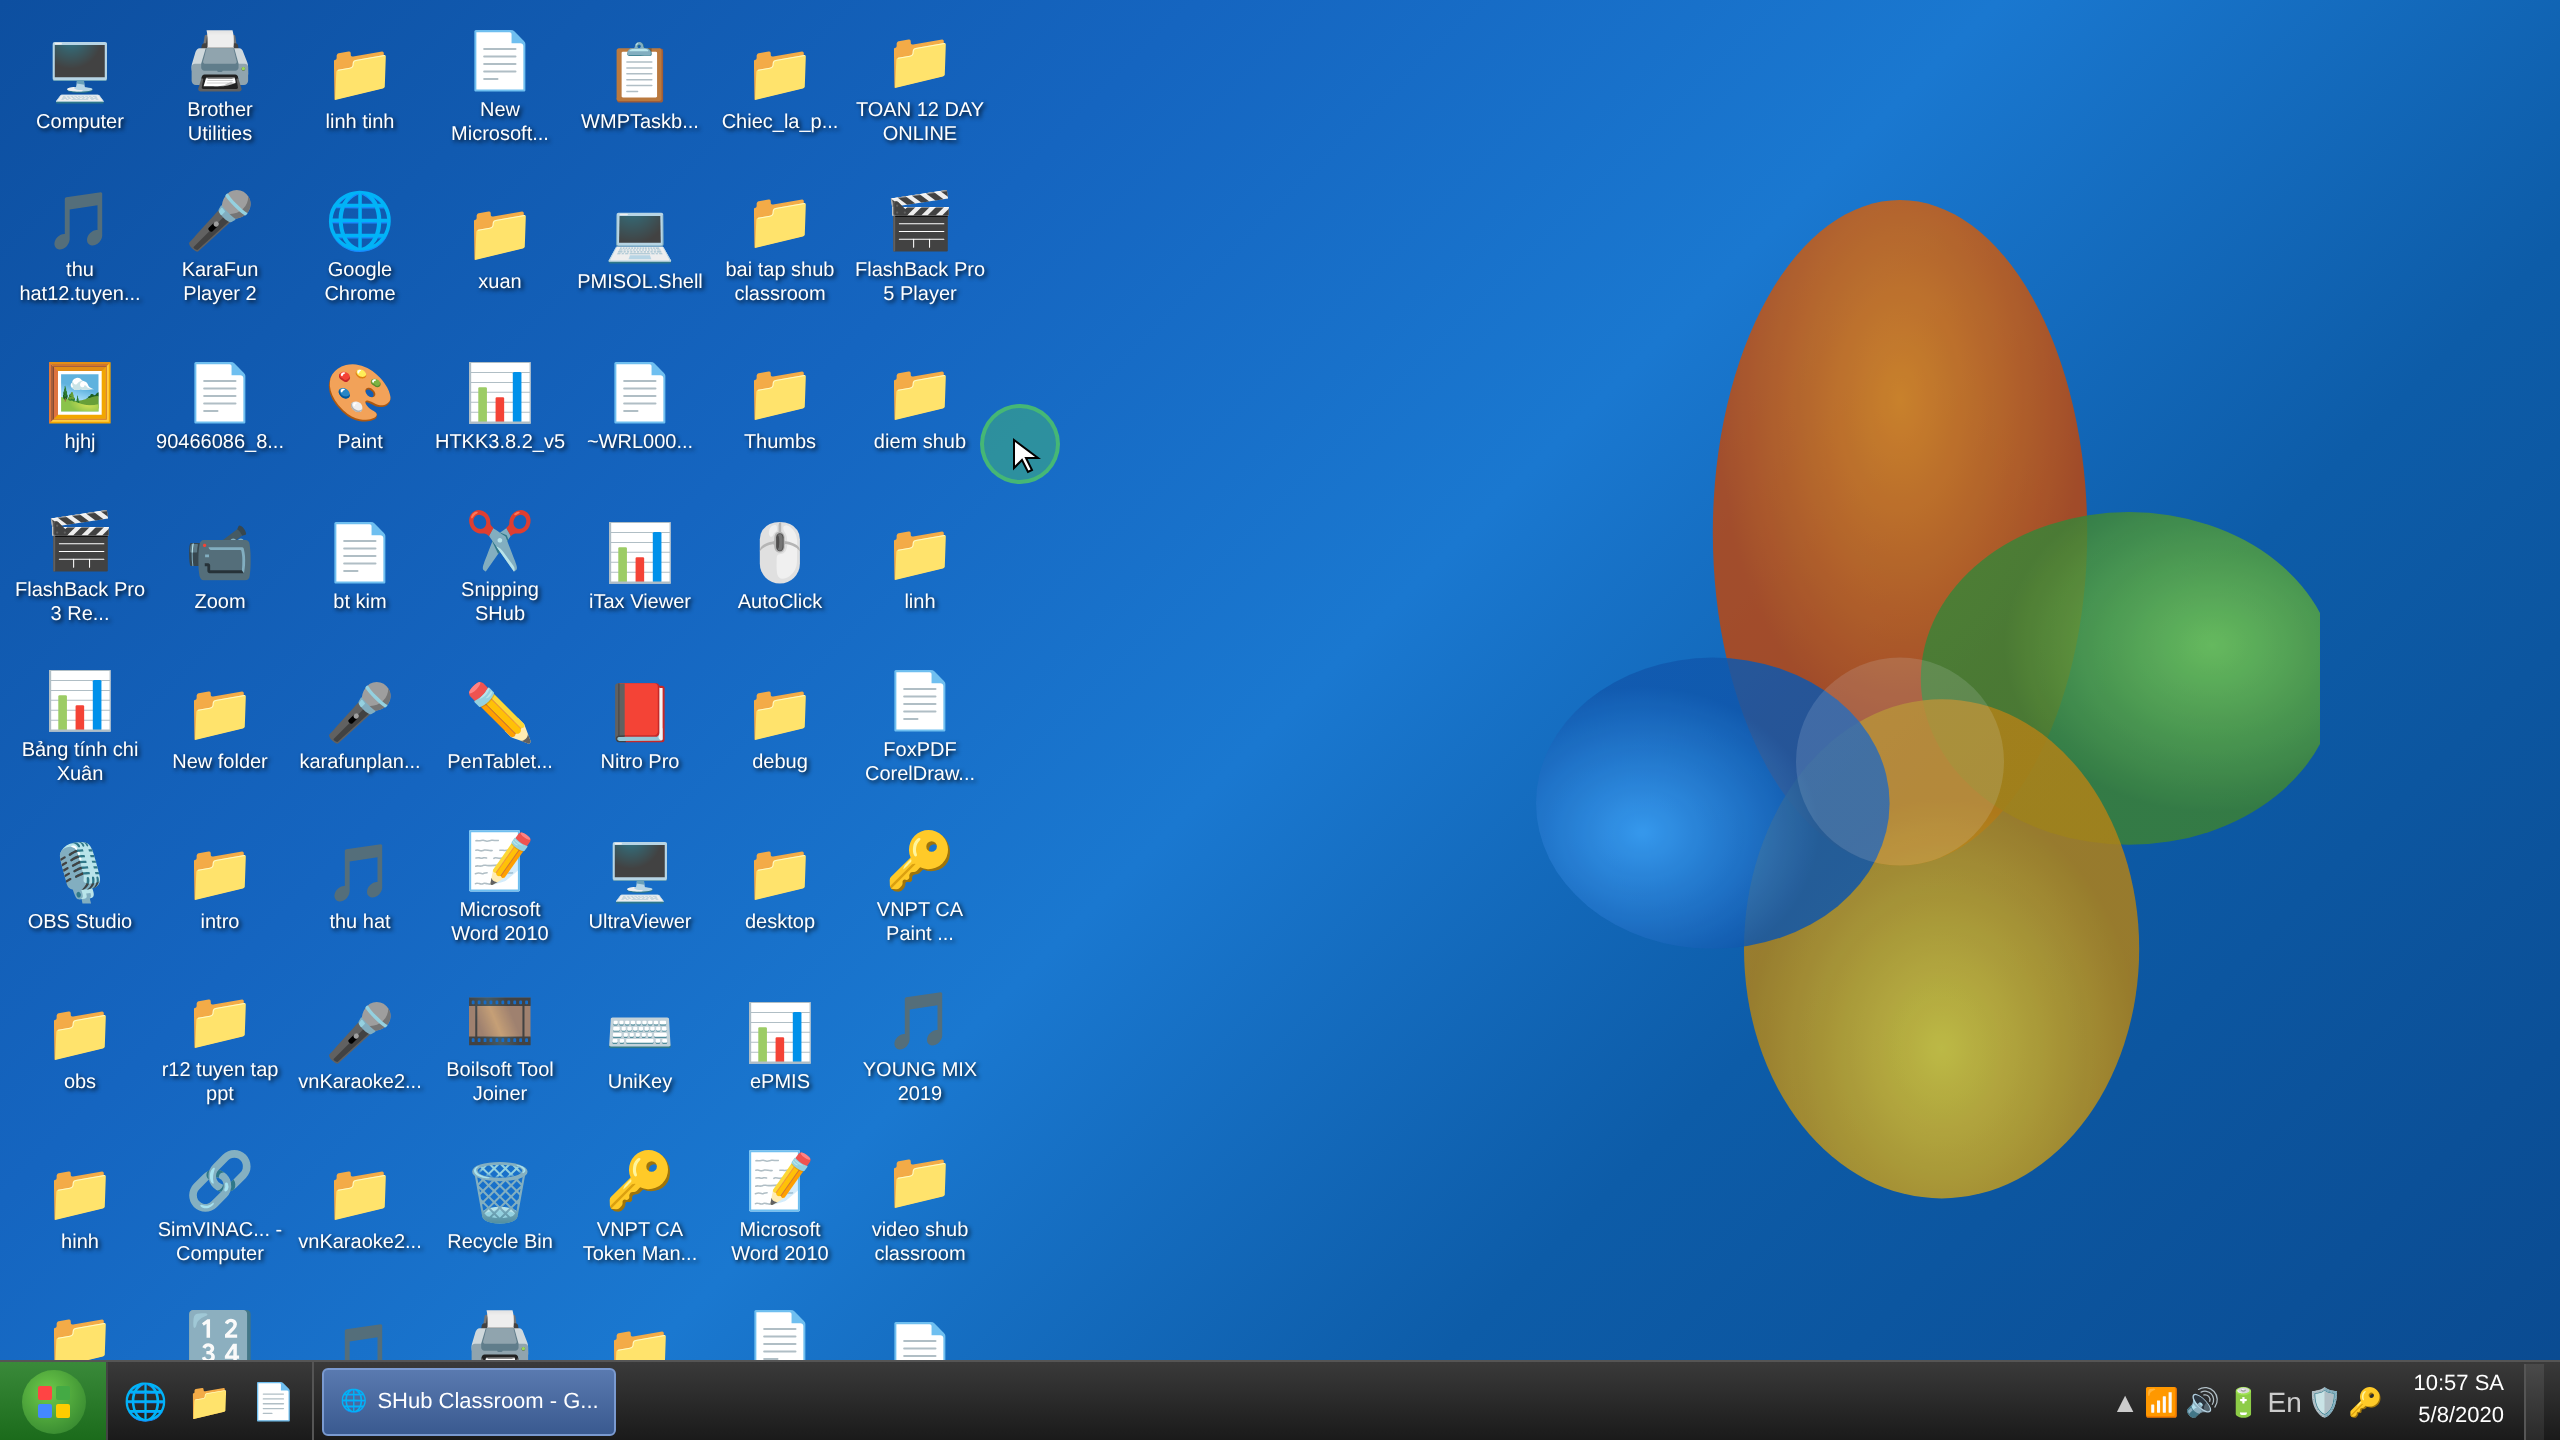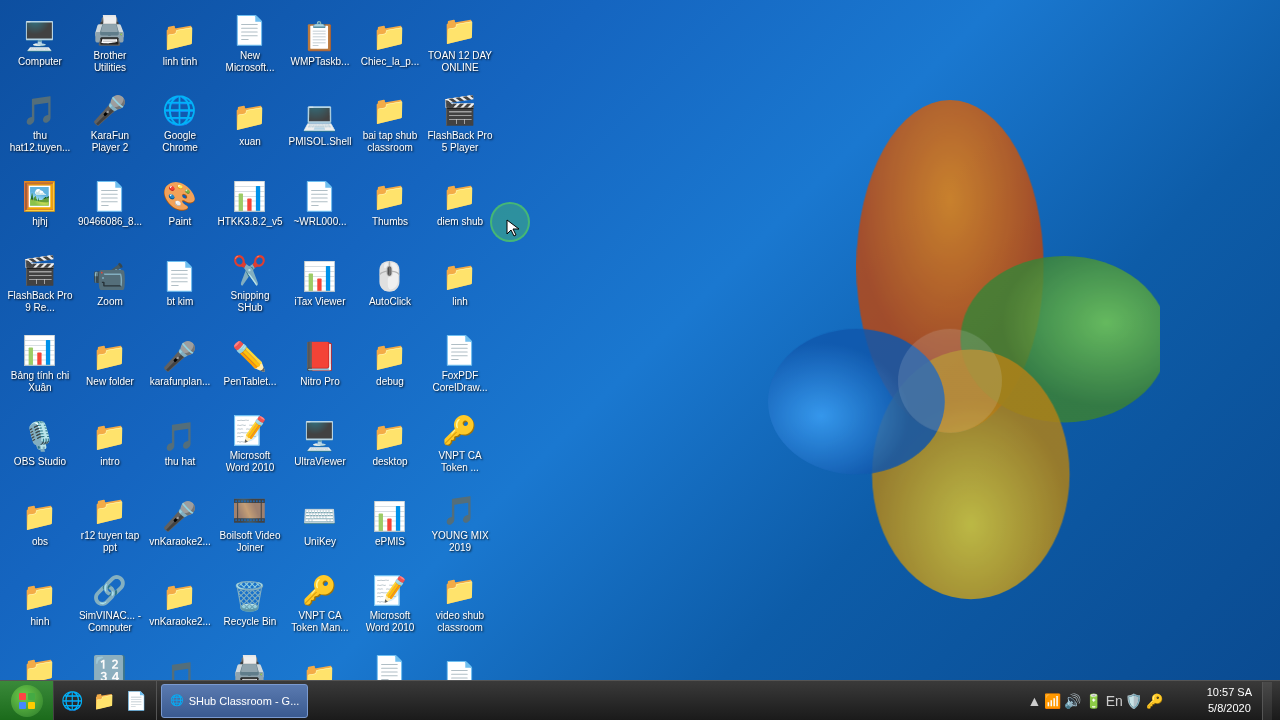--- a/index.html
+++ b/index.html
@@ -146,26 +146,25 @@
       display: flex;
       align-items: center;
       gap: 3px;
       padding: 0 5px;
     }
     .systray-icon {
       font-size: 14px;
       color: #ccc;
     }
     .clock {
-      text-align: center;
+      text-align: right;
       color: #fff;
       font-size: 11px;
       line-height: 1.4;
       padding: 0 6px;
-      margin-left: 28px;
     }
     .show-desktop {
       width: 10px;
       height: 38px;
       background: linear-gradient(to bottom, #4a4a4a, #2a2a2a);
       border-left: 1px solid #555;
       cursor: pointer;
     }
 
     
@@ -342,21 +341,21 @@
       <div class="icon">
     <div class="icon-img ic-yellow">📁</div>
     <div class="icon-label">Thumbs</div>
   </div>
       <div class="icon">
     <div class="icon-img ic-yellow">📁</div>
     <div class="icon-label">diem shub</div>
   </div>
       <div class="icon">
     <div class="icon-img ic-orange">🎬</div>
-    <div class="icon-label">FlashBack Pro 9 Re...</div>
+    <div class="icon-label">FlashBack Pro 3 Re...</div>
   </div>
       <div class="icon">
     <div class="icon-img ic-blue">📹</div>
     <div class="icon-label">Zoom</div>
   </div>
       <div class="icon">
     <div class="icon-img ic-gray">📄</div>
     <div class="icon-label">bt kim</div>
   </div>
       <div class="icon">
@@ -422,37 +421,37 @@
       <div class="icon">
     <div class="icon-img ic-blue">🖥️</div>
     <div class="icon-label">UltraViewer</div>
   </div>
       <div class="icon">
     <div class="icon-img ic-yellow">📁</div>
     <div class="icon-label">desktop</div>
   </div>
       <div class="icon">
     <div class="icon-img ic-blue">🔑</div>
-    <div class="icon-label">VNPT CA Token ...</div>
+    <div class="icon-label">VNPT CA Paint ...</div>
   </div>
       <div class="icon">
     <div class="icon-img ic-yellow">📁</div>
     <div class="icon-label">obs</div>
   </div>
       <div class="icon">
     <div class="icon-img ic-yellow">📁</div>
     <div class="icon-label">r12 tuyen tap ppt</div>
   </div>
       <div class="icon">
     <div class="icon-img ic-orange">🎤</div>
     <div class="icon-label">vnKaraoke2...</div>
   </div>
       <div class="icon">
     <div class="icon-img ic-blue">🎞️</div>
-    <div class="icon-label">Boilsoft Video Joiner</div>
+    <div class="icon-label">Boilsoft Tool Joiner</div>
   </div>
       <div class="icon">
     <div class="icon-img ic-blue">⌨️</div>
     <div class="icon-label">UniKey</div>
   </div>
       <div class="icon">
     <div class="icon-img ic-red">📊</div>
     <div class="icon-label">ePMIS</div>
   </div>
       <div class="icon">

